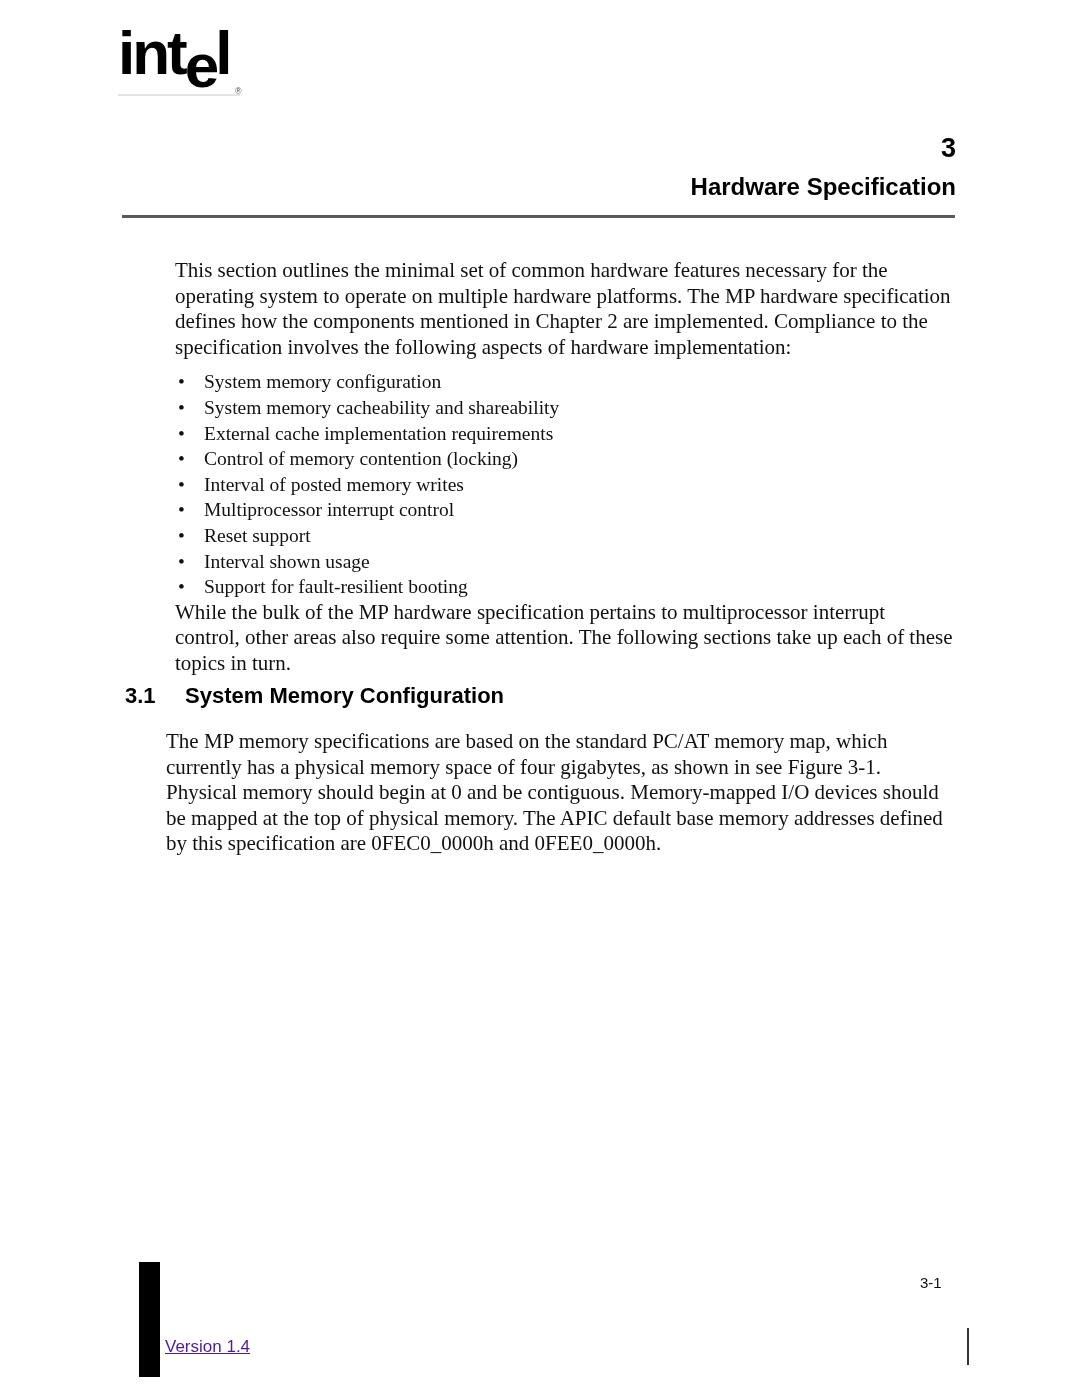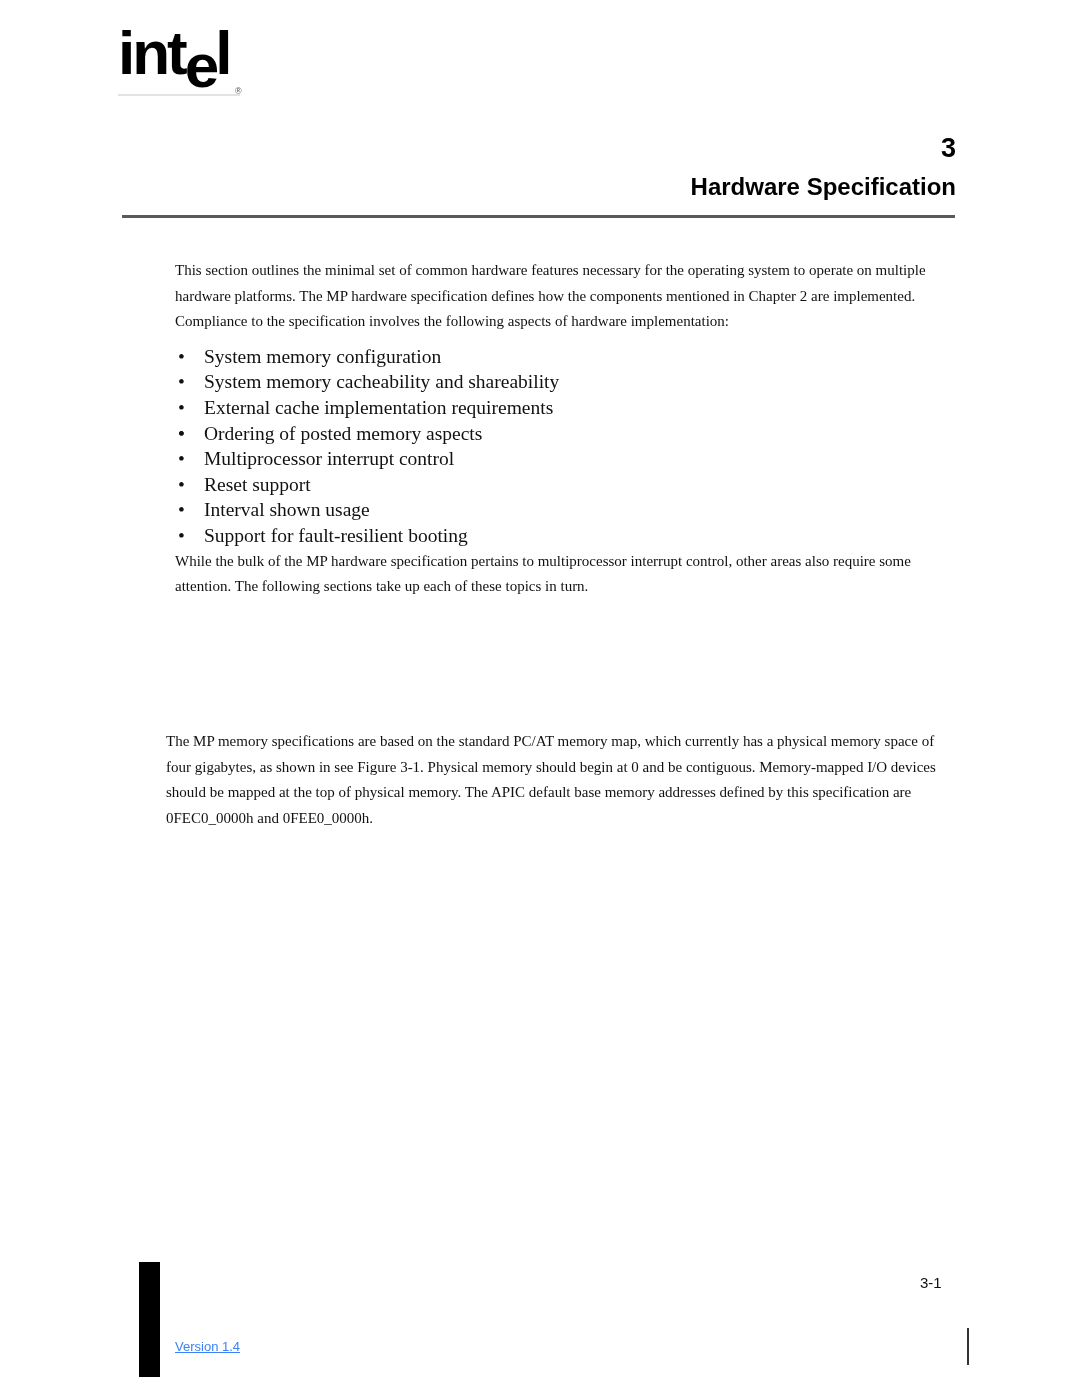--- a/index.html
+++ b/index.html
@@ -102,21 +102,21 @@
 
   
   .content {
     position: absolute;
     left: 175px;
     top: 258px;
     width: 780px;
   }
   p.body-para {
     margin: 0 0 0 0;
-    font-size: 15px;
+    font-size: 21px;
     line-height: 25.6px;
     text-align: left;
     color: #111111;
   }
 
   ul.bullet-list {
     list-style: none;
     margin: 9px 0 0 0;
     padding: 0;
   }
@@ -168,26 +168,26 @@
   .footer-bar {
     position: absolute;
     left: 139px;
     top: 1262px;
     width: 21px;
     height: 115px;
     background: #000000;
   }
   .footer-version {
     position: absolute;
-    left: 175px;
+    left: 165px;
     top: 1338px;
     font-family: "Liberation Sans", "DejaVu Sans", sans-serif;
-    font-size: 13px;
+    font-size: 17px;
     line-height: 18px;
-    color: #3b82f6;
+    color: #4c1d95;
     text-decoration: underline;
   }
   .footer-page {
     position: absolute;
     left: 920px;
     top: 1274px;
     font-family: "Liberation Sans", "DejaVu Sans", sans-serif;
     font-size: 15px;
     line-height: 18px;
     color: #111111;
@@ -215,31 +215,32 @@
   <div class="chapter-title">Hardware Specification</div>
   <div class="header-rule"></div>
 
   <div class="content">
     <p class="body-para">This section outlines the minimal set of common hardware features necessary for the operating system to operate on multiple hardware platforms.  The MP hardware specification defines how the components mentioned in Chapter 2 are implemented.  Compliance to the specification involves the following aspects of hardware implementation:</p>
 
     <ul class="bullet-list">
       <li><span class="bullet-dot">•</span><span>System memory configuration</span></li>
       <li><span class="bullet-dot">•</span><span>System memory cacheability and shareability</span></li>
       <li><span class="bullet-dot">•</span><span>External cache implementation requirements</span></li>
-      <li><span class="bullet-dot">•</span></li>
-      <li><span class="bullet-dot">•</span><span>Ordering of posted memory aspects</span></li>
+      <li><span class="bullet-dot">•</span><span>Control of memory contention (locking)</span></li>
+      <li><span class="bullet-dot">•</span><span>Interval of posted memory writes</span></li>
       <li><span class="bullet-dot">•</span><span>Multiprocessor interrupt control</span></li>
       <li><span class="bullet-dot">•</span><span>Reset support</span></li>
       <li><span class="bullet-dot">•</span><span>Interval shown usage</span></li>
       <li><span class="bullet-dot">•</span><span>Support for fault-resilient booting</span></li>
     </ul>
 
     <p class="body-para para-after-list">While the bulk of the MP hardware specification pertains to multiprocessor interrupt control, other areas also require some attention.  The following sections take up each of these topics in turn.</p>
   </div>
 
+  <div class="section-heading"><span class="sec-num">3.1</span><span>System Memory Configuration</span></div>
 
   <div class="section-body">
     <p class="body-para">The MP memory specifications are based on the standard PC/AT memory map, which currently has a physical memory space of four gigabytes, as shown in see Figure 3-1.  Physical memory should begin at 0 and be contiguous.  Memory-mapped I/O devices should be mapped at the top of physical memory.  The APIC default base memory addresses defined by this specification are 0FEC0_0000h and 0FEE0_0000h.</p>
   </div>
 
   <div class="footer-bar"></div>
   <a class="footer-version" href="#">Version 1.4</a>
   <div class="footer-page">3-1</div>
   <div class="footer-right-rule"></div>
 

